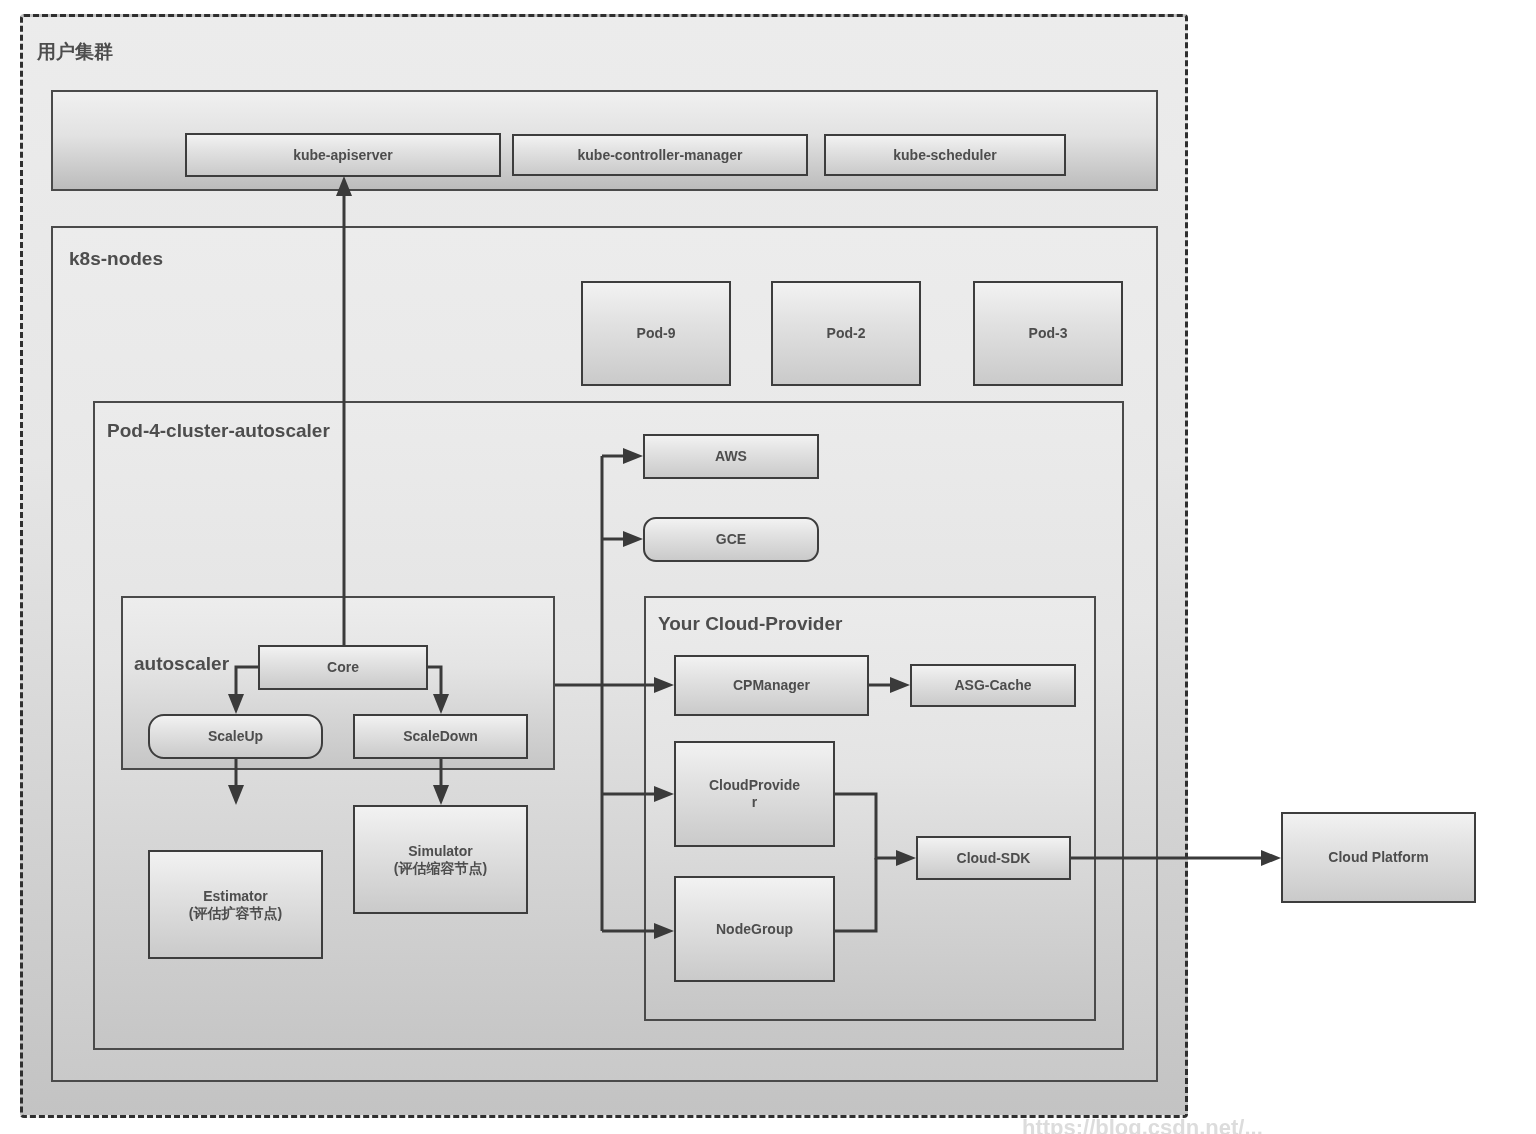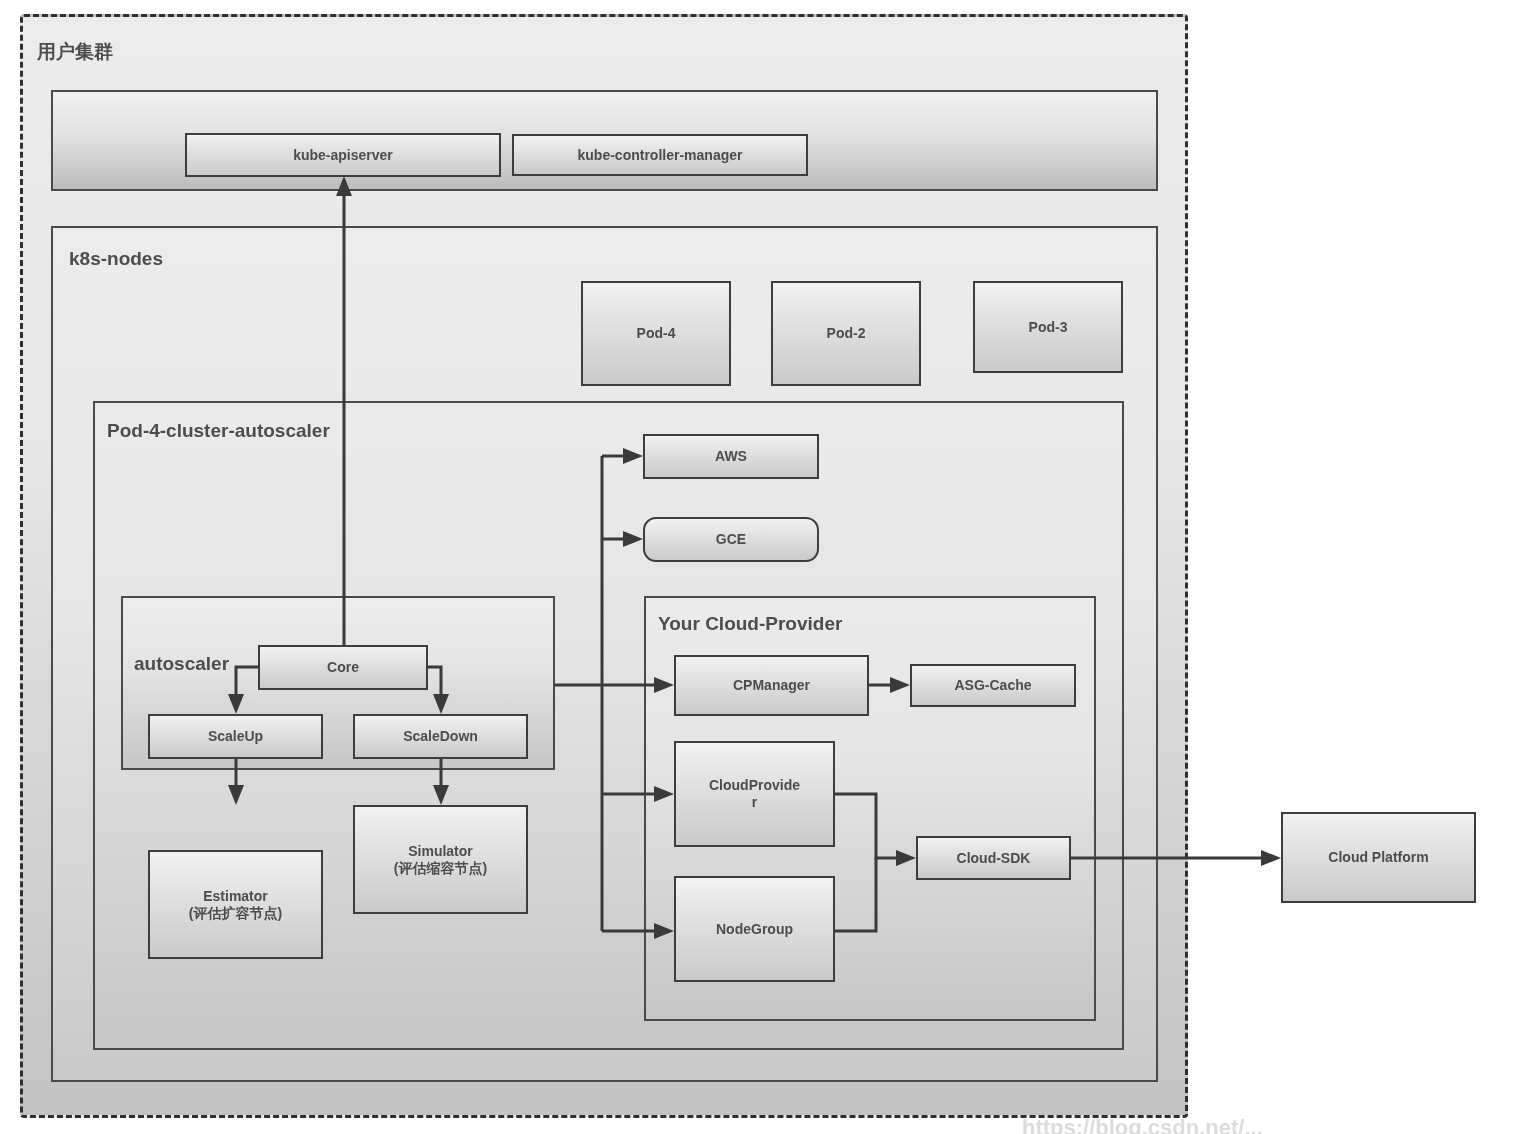--- a/index.html
+++ b/index.html
@@ -116,42 +116,45 @@
   <div class="group g-cloudprovider" style="left:644px; top:596px; width:452px; height:425px;">
     <div class="grp-label" style="left:12px; top:15px;">Your Cloud-Provider</div>
   </div>
 
   <div class="node" style="left:185px; top:133px; width:316px; height:44px;">
     <span>kube-apiserver</span>
   </div>
   <div class="node" style="left:512px; top:134px; width:296px; height:42px;">
     <span>kube-controller-manager</span>
   </div>
+  <div class="node" style="left:824px; top:134px; width:242px; height:42px;">
+    <span>kube-scheduler</span>
+  </div>
 
   <div class="node" style="left:581px; top:281px; width:150px; height:105px;">
-    <span>Pod-4</span>
+    <span>Pod-9</span>
   </div>
   <div class="node" style="left:771px; top:281px; width:150px; height:105px;">
     <span>Pod-2</span>
   </div>
-  <div class="node" style="left:973px; top:281px; width:150px; height:92px;">
+  <div class="node" style="left:973px; top:281px; width:150px; height:105px;">
     <span>Pod-3</span>
   </div>
 
   <div class="node" style="left:643px; top:434px; width:176px; height:45px;">
     <span>AWS</span>
   </div>
   <div class="node" style="left:643px; top:517px; width:176px; height:45px;border-radius:13px;">
     <span>GCE</span>
   </div>
 
   <div class="node" style="left:258px; top:645px; width:170px; height:45px;">
     <span>Core</span>
   </div>
-  <div class="node" style="left:148px; top:714px; width:175px; height:45px;">
+  <div class="node" style="left:148px; top:714px; width:175px; height:45px;border-radius:16px;">
     <span>ScaleUp</span>
   </div>
   <div class="node" style="left:353px; top:714px; width:175px; height:45px;">
     <span>ScaleDown</span>
   </div>
 
   <div class="node" style="left:148px; top:850px; width:175px; height:109px;">
     <span class="two-line">Estimator
 (评估扩容节点)</span>
   </div>

